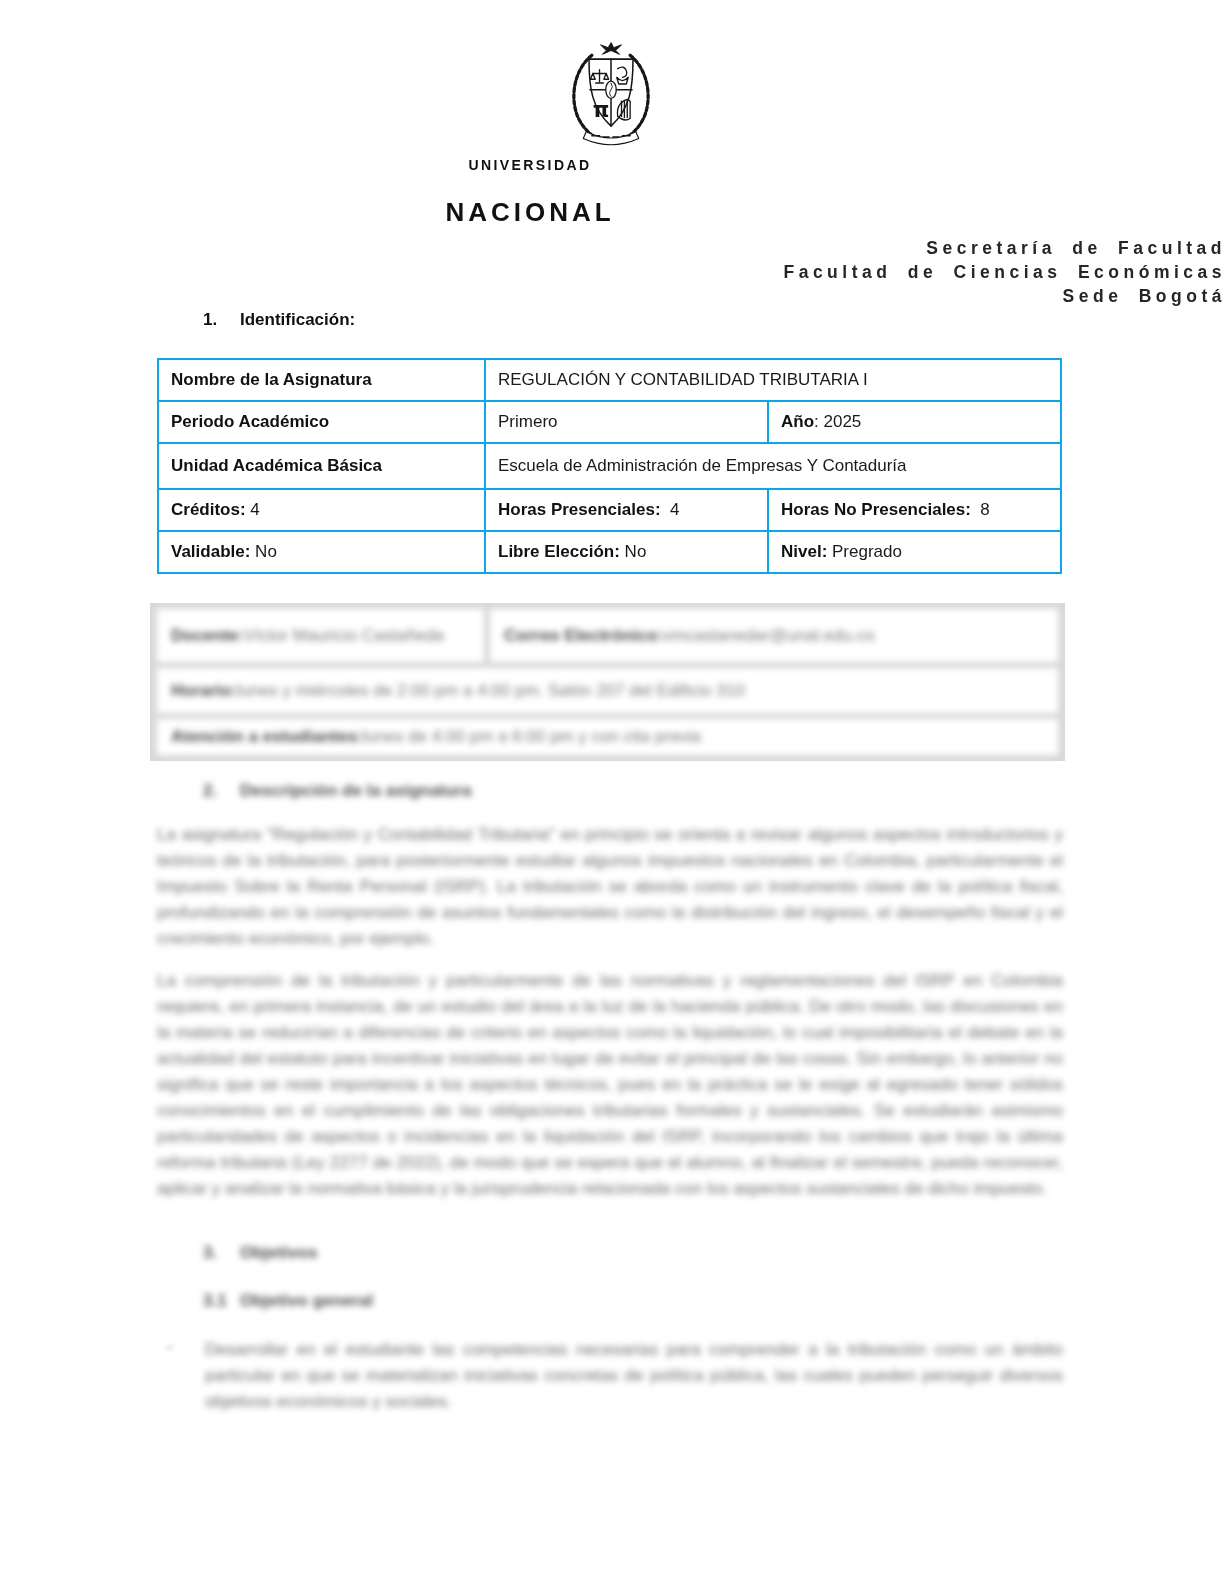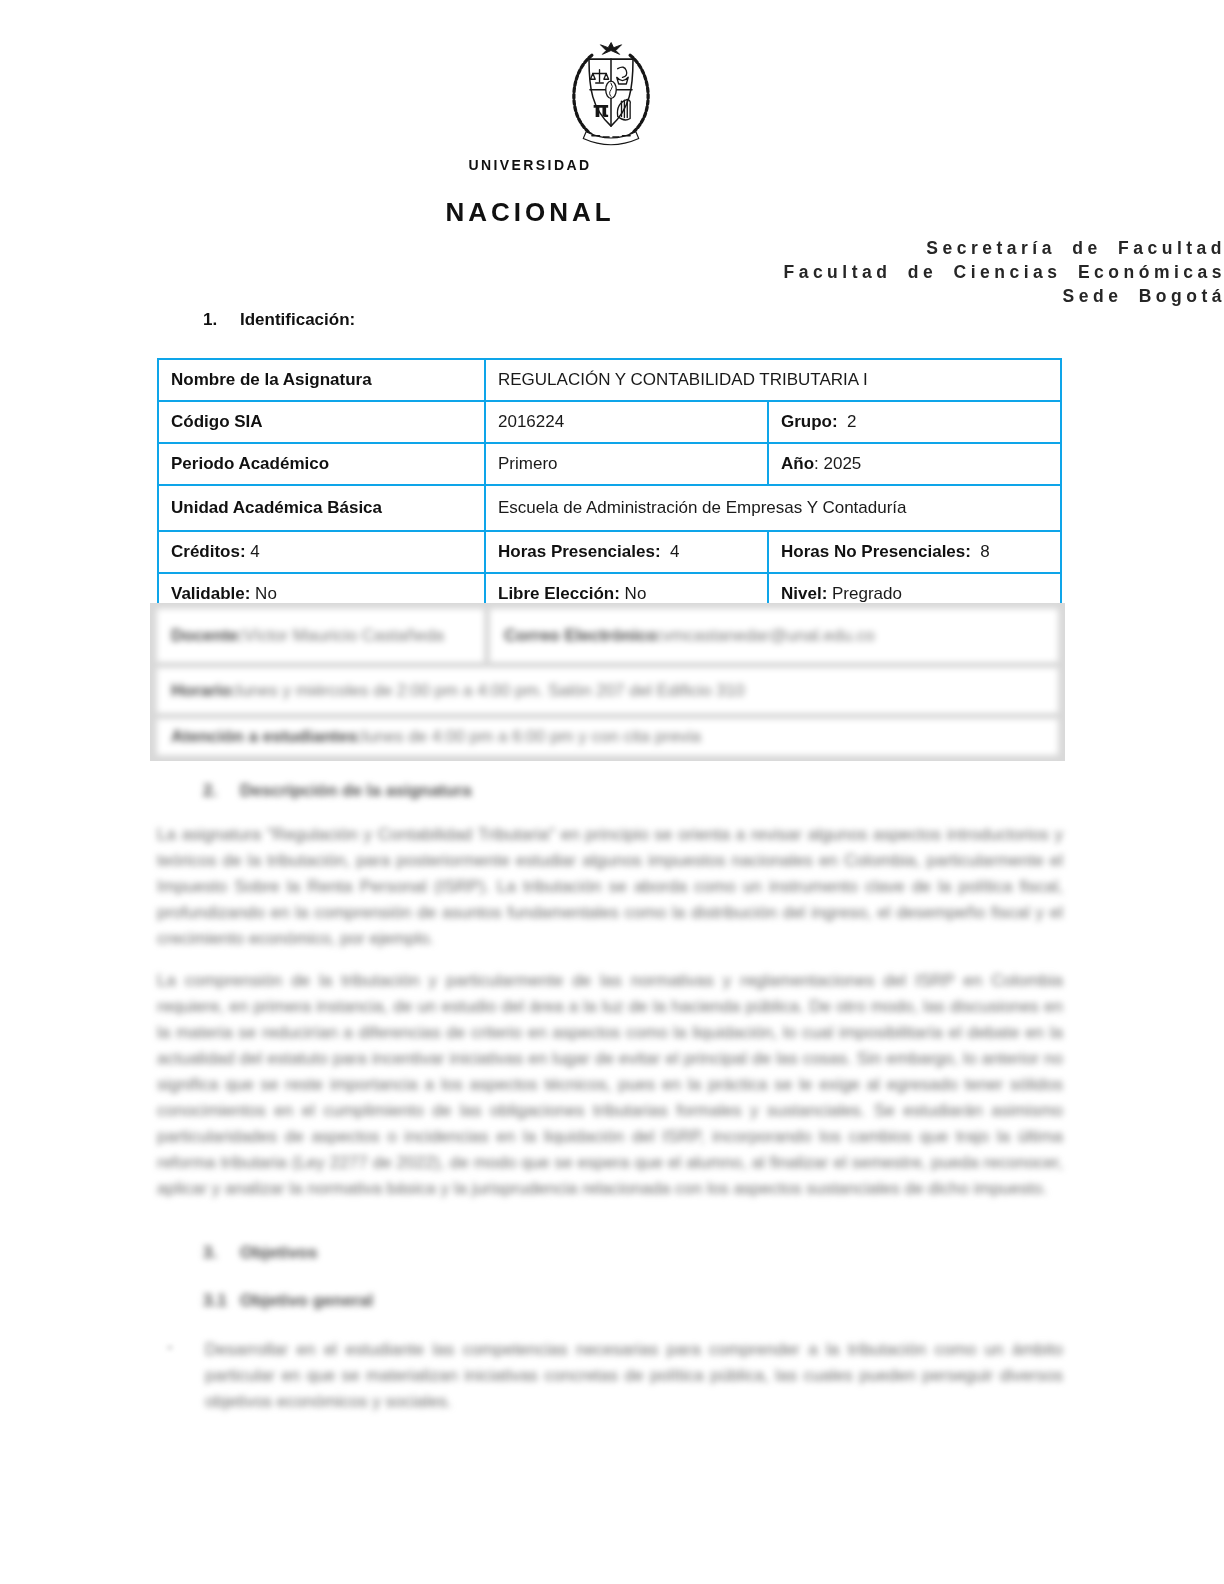--- a/index.html
+++ b/index.html
@@ -128,25 +128,20 @@
         <col style="width:327px">
         <col style="width:283px">
         <col style="width:293px">
       </colgroup>
     <tbody>
         <tr>
       <td><b>Nombre de la Asignatura</b><span></span></td>
       <td colspan="2"><b></b><span>REGULACIÓN Y CONTABILIDAD TRIBUTARIA I</span></td>
     </tr>
     <tr>
-      <td><b>Código SIA</b><span></span></td>
-      <td><b></b><span>2016224</span></td>
-      <td><b>Grupo:</b><span>&nbsp;&nbsp;2</span></td>
-    </tr>
-    <tr>
       <td><b>Periodo Académico</b><span></span></td>
       <td><b></b><span>Primero</span></td>
       <td><b>Año</b><span>: 2025</span></td>
     </tr>
     <tr class="tall">
       <td><b>Unidad Académica Básica</b><span></span></td>
       <td colspan="2"><b></b><span>Escuela de Administración de Empresas Y Contaduría</span></td>
     </tr>
     <tr>
       <td><b>Créditos:</b><span>&nbsp;4</span></td>

